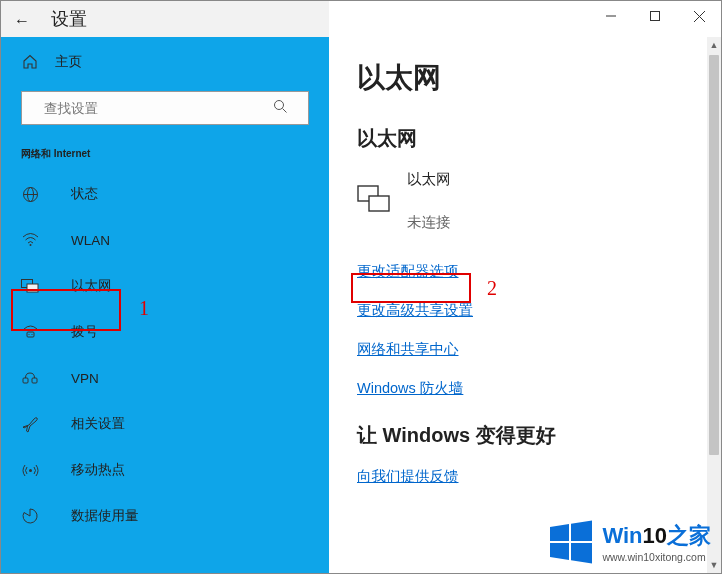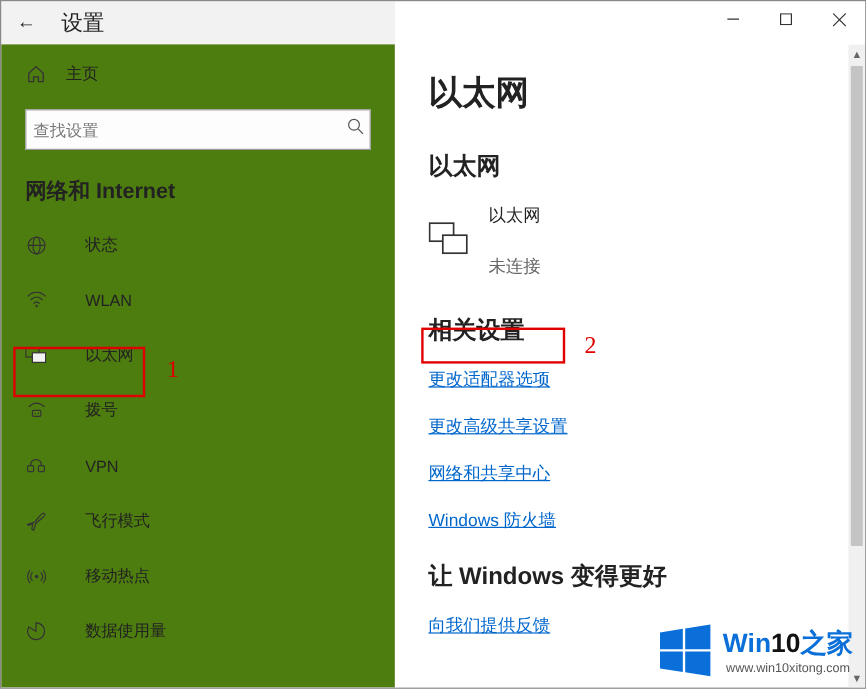--- a/index.html
+++ b/index.html
@@ -44,21 +44,21 @@
     justify-content: center;
     font-size: 11px;
     color: #333;
   }
   .content {
     display: flex;
     height: calc(100% - 36px);
   }
   .sidebar {
     width: 328px;
-    background: #4d7c0f;
+    background: #0ea5e9;
     padding: 0;
     position: relative;
   }
   .sidebar::after {
     content: "";
     position: absolute;
     right: 0;
     top: -36px;
     bottom: 0;
     width: 328px;
@@ -74,36 +74,36 @@
     gap: 16px;
     margin-top: 6px;
   }
   .search-box {
     margin: 10px 20px 18px 20px;
     border: 1px solid #999;
     background: #fdfdfd;
     height: 34px;
     display: flex;
     align-items: center;
-    padding: 0 4px;
+    padding: 0 20px;
     justify-content: space-between;
   }
   .search-box input {
     border: none;
     background: transparent;
     font-size: 13.5px;
     font-family: inherit;
     outline: none;
     width: 200px;
     color: #666;
   }
   .search-box input::placeholder { color: #777; }
   .section-label {
     padding: 4px 20px 10px 20px;
-    font-size: 18px;
+    font-size: 10px;
     color: #222;
   }
   .nav-item {
     display: flex;
     align-items: center;
     padding: 0 20px;
     height: 46px;
     font-size: 13.5px;
     color: #222;
     gap: 32px;
@@ -184,21 +184,21 @@
   }
   .watermark {
     position: absolute;
     right: 10px;
     bottom: 8px;
     display: flex;
     align-items: center;
     gap: 8px;
   }
   .wm-logo svg { display:block; }
-  .wm-text { text-align: center; }
+  .wm-text { text-align: left; }
   .wm-text .big { font-size: 22px; font-weight: 600; color: #111; }
   .wm-text .big span { color: #0a6fd8; }
   .wm-text .url { font-size: 10.5px; color: #555; }
   .scroll-track {
     position: absolute;
     right: 0;
     top: 0;
     width: 14px;
     height: 100%;
     background: #f0f0f0;
@@ -335,21 +335,21 @@
       </span>
       <span>VPN</span>
     </div>
 
     <div class="nav-item">
       <span class="nav-icon">
         <svg width="17" height="17" viewBox="0 0 17 17">
             <path d="M1 11 L7 9 L12 3 Q14 1 15 2 Q16 3 14 5 L8 10 L6 16 L4.5 15 L5.5 10 L2 12 Z" fill="none" stroke="#333" stroke-width="1"></path>
           </svg>
       </span>
-      <span>飞行模式</span>
+      <span>相关设置</span>
     </div>
 
     <div class="nav-item">
       <span class="nav-icon">
         <svg width="17" height="17" viewBox="0 0 17 17">
             <circle cx="8.5" cy="8.5" r="1.5" fill="#333"></circle>
             <path d="M5 5 Q2 8.5 5 12" fill="none" stroke="#333" stroke-width="1"></path>
             <path d="M12 5 Q15 8.5 12 12" fill="none" stroke="#333" stroke-width="1"></path>
             <path d="M3 3 Q-1 8.5 3 14" fill="none" stroke="#333" stroke-width="1"></path>
             <path d="M14 3 Q18 8.5 14 14" fill="none" stroke="#333" stroke-width="1"></path>
@@ -377,21 +377,20 @@
             <rect x="1" y="1" width="20" height="15" fill="none" stroke="#333" stroke-width="1.4"></rect>
             <rect x="12" y="11" width="20" height="15" fill="#fff" stroke="#333" stroke-width="1.4"></rect>
           </svg>
       </span>
       <div>
         <div class="eth-text-name">以太网</div>
         <div class="eth-text-status">未连接</div>
       </div>
     </div>
 
-    <div class="h2">相关设置</div>
     <a class="link">更改适配器选项</a>
     <a class="link">更改高级共享设置</a>
     <a class="link">网络和共享中心</a>
     <a class="link">Windows 防火墙</a>
 
     <div class="h2" style="margin-top:24px">让 Windows 变得更好</div>
     <a class="link">向我们提供反馈</a>
 
     <div class="scroll-track">
       <div class="scroll-arrow" style="top:0">▲</div>

